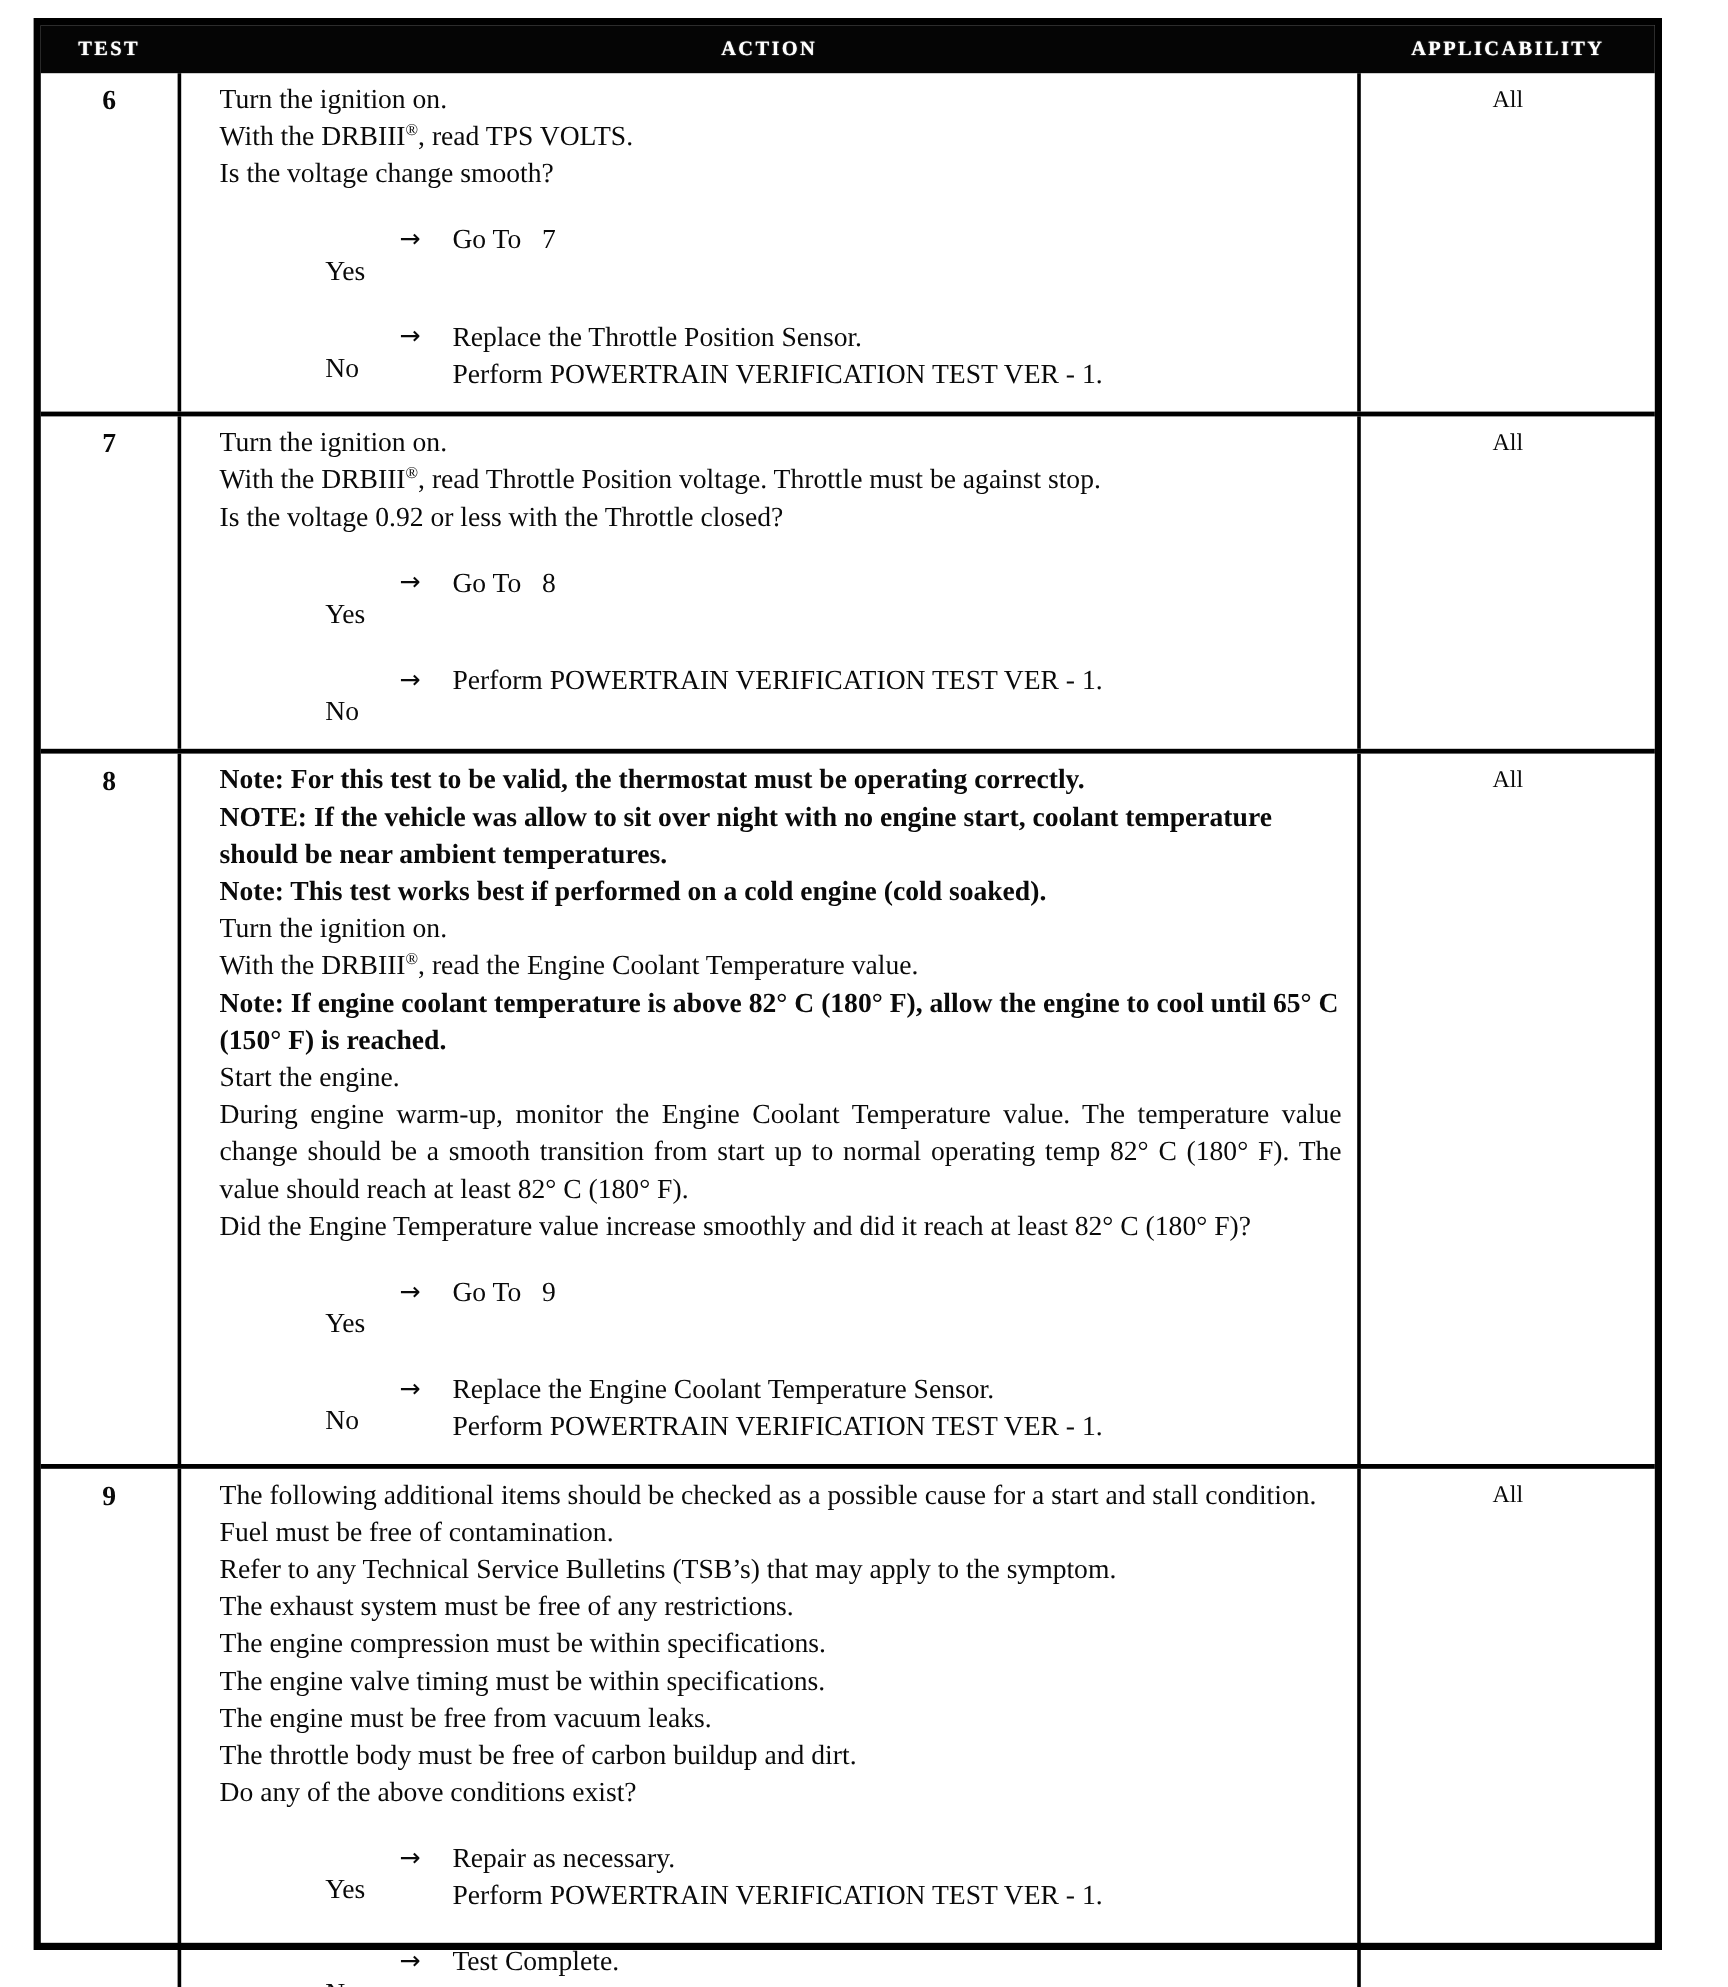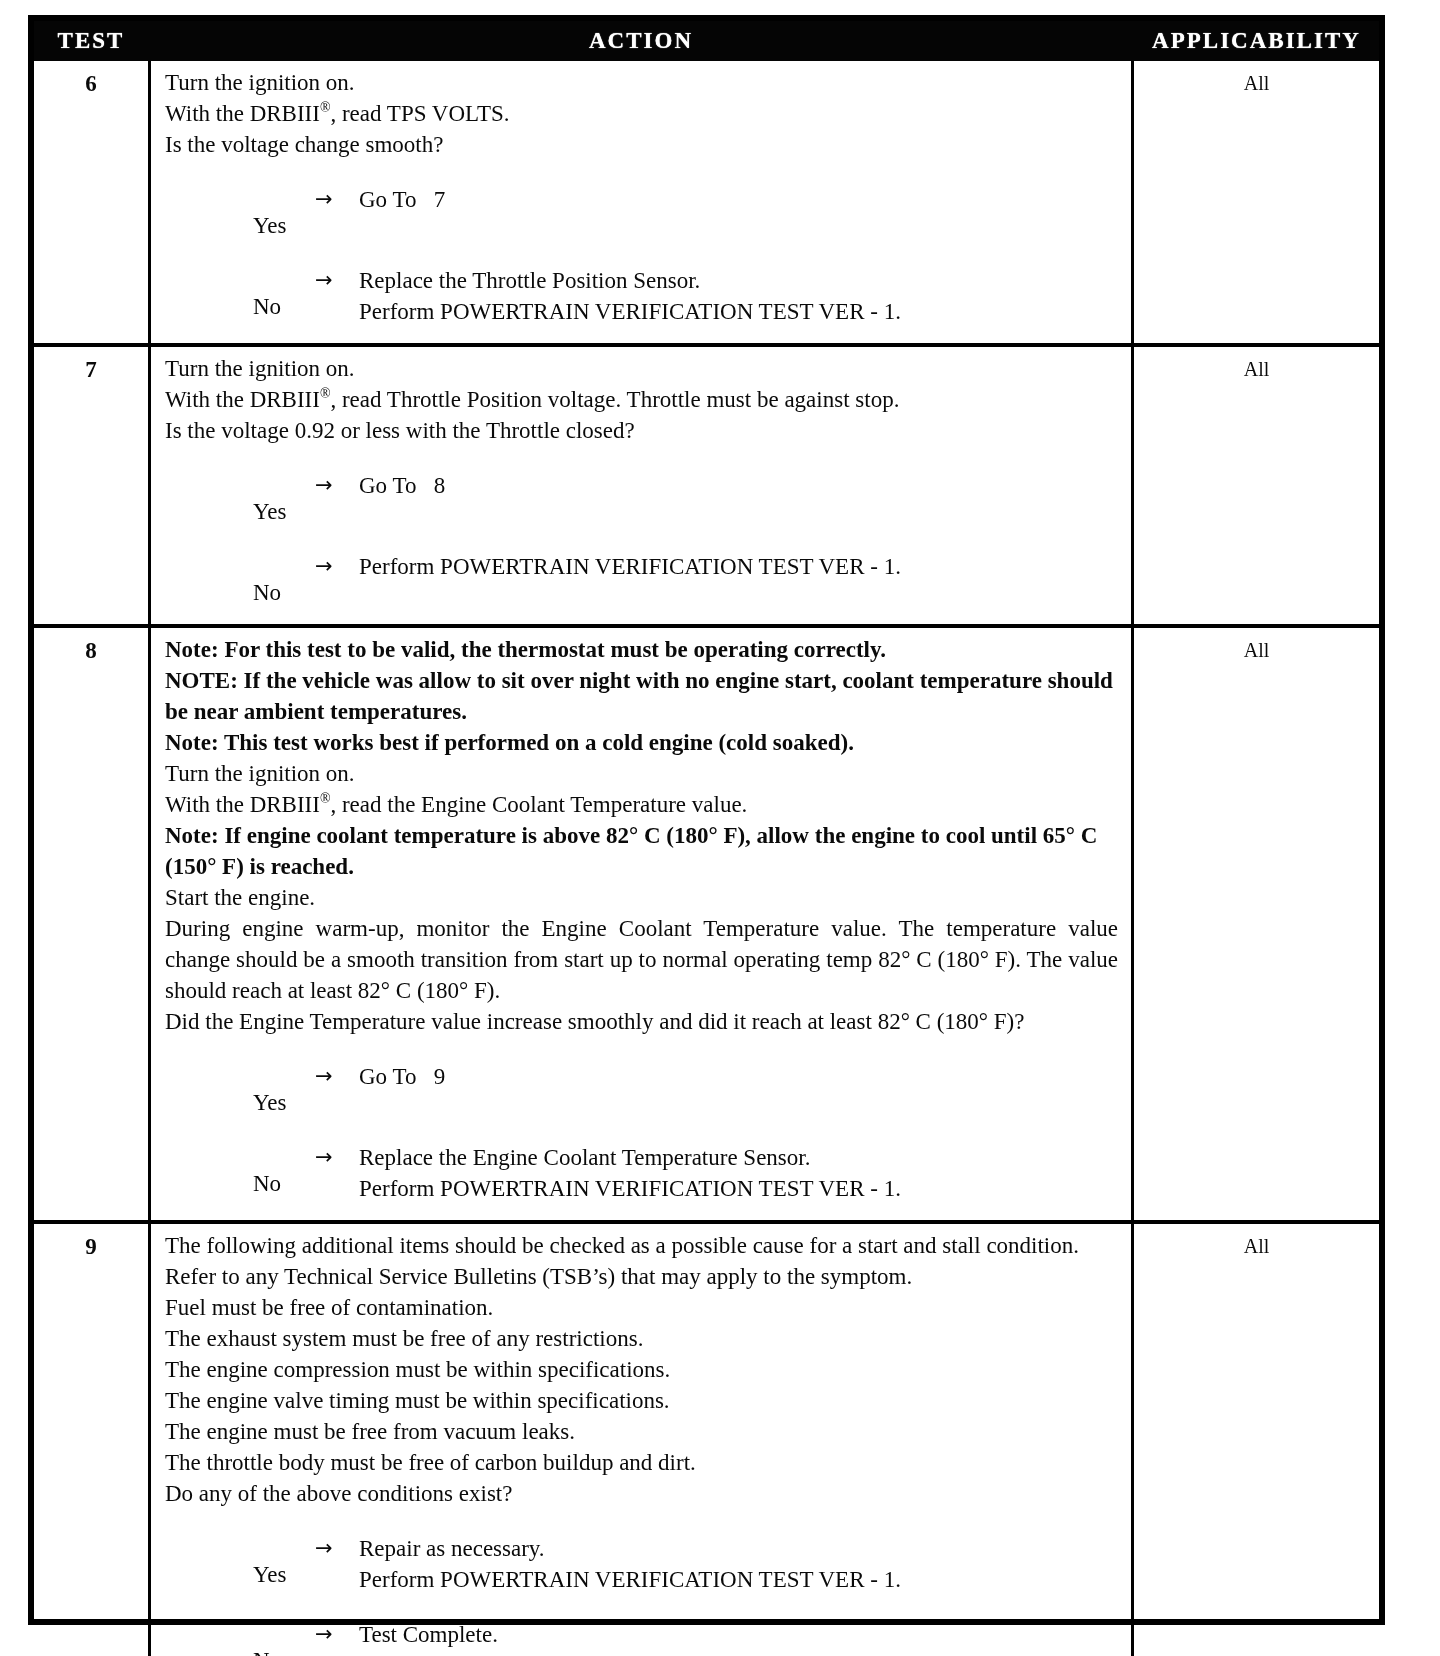--- a/index.html
+++ b/index.html
@@ -10,37 +10,37 @@
   }
   .doc-table{
     position:absolute;left:28px;top:15px;width:1357px;height:1610px;
     border:6px solid #000;box-sizing:border-box;background:#fff;
   }
   .thead{
     display:grid;grid-template-columns:114px 986px 245px;
     background:#050505;height:40px;align-items:center;
   }
   .th{
-    color:#fff;font-weight:bold;font-size:23px;letter-spacing:2px;
+    color:#fff;font-weight:bold;font-size:17px;letter-spacing:2px;
     text-align:center;white-space:nowrap;
     text-shadow:0 0 1px #fff;
   }
   .trow{
     display:grid;grid-template-columns:114px 986px 245px;
     box-sizing:border-box;
   }
   .trow + .trow{border-top:4px solid #000;}
   .cell{box-sizing:border-box;}
   .cell-test{
     text-align:center;padding-top:7px;font-size:23px;line-height:31px;
     font-weight:600;
   }
   .cell-action{
     border-left:3px solid #000;border-right:3px solid #000;
-    padding:6px 13px 16px 14px;font-size:23px;line-height:31px;
+    padding:6px 13px 16px 32px;font-size:23px;line-height:31px;
   }
   .cell-appl{
     text-align:center;padding-top:7px;font-size:20px;line-height:31px;
   }
   .line{margin:0;}
   .line.bold{font-weight:bold;}
   .line.justify{text-align:justify;}
   .branch{
     display:flex;margin-left:88px;margin-top:24px;align-items:flex-start;
   }
@@ -137,22 +137,22 @@
               <div class="result-line">Perform POWERTRAIN VERIFICATION TEST VER - 1.</div>
             </div>
           </div>
         </div>
         <div class="cell cell-appl"><span>All</span></div>
       </div>
       <div class="trow" style="min-height: 450px;">
         <div class="cell cell-test"><span>9</span></div>
         <div class="cell cell-action">
           <p class="line">The following additional items should be checked as a possible cause for a start and stall condition.</p>
+          <p class="line">Fuel must be free of contamination.</p>
           <p class="line">Refer to any Technical Service Bulletins (TSB’s) that may apply to the symptom.</p>
-          <p class="line">Fuel must be free of contamination.</p>
           <p class="line">The exhaust system must be free of any restrictions.</p>
           <p class="line">The engine compression must be within specifications.</p>
           <p class="line">The engine valve timing must be within specifications.</p>
           <p class="line">The engine must be free from vacuum leaks.</p>
           <p class="line">The throttle body must be free of carbon buildup and dirt.</p>
           <p class="line">Do any of the above conditions exist?</p>
           <div class="branch">
             <span class="branch-answer">Yes</span>
             <span class="branch-arrow">→</span>
             <div class="branch-results">

